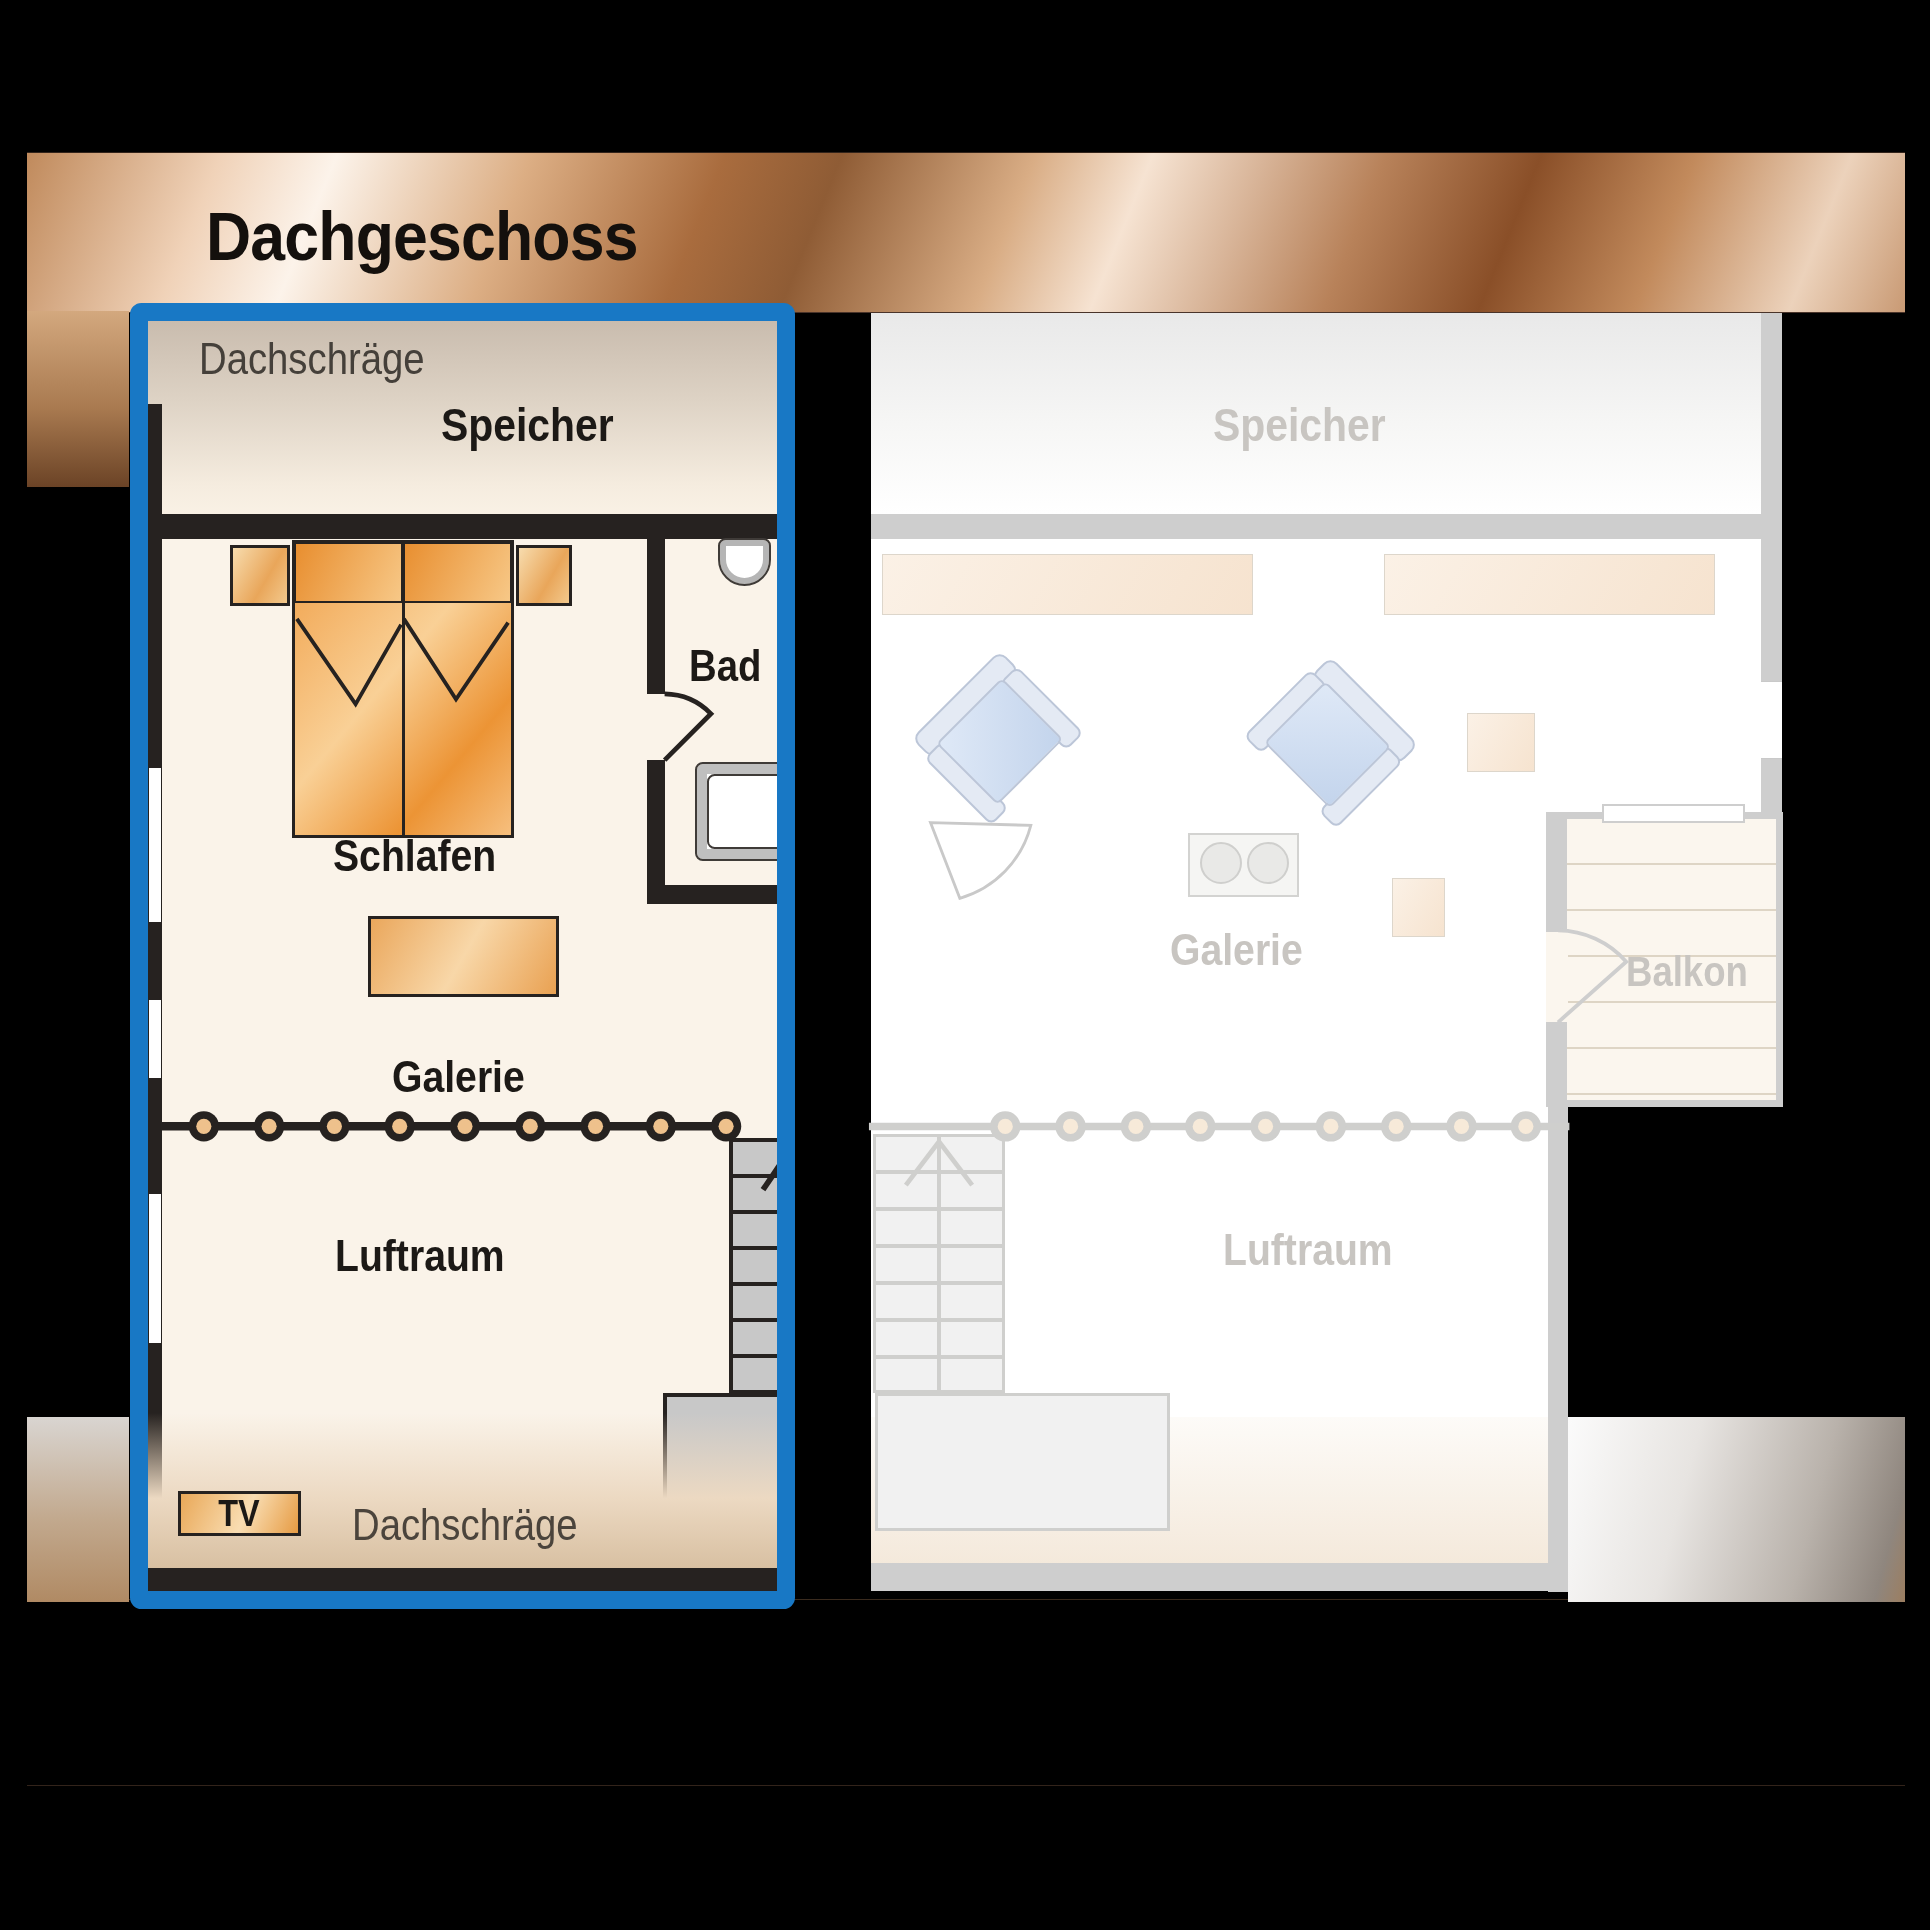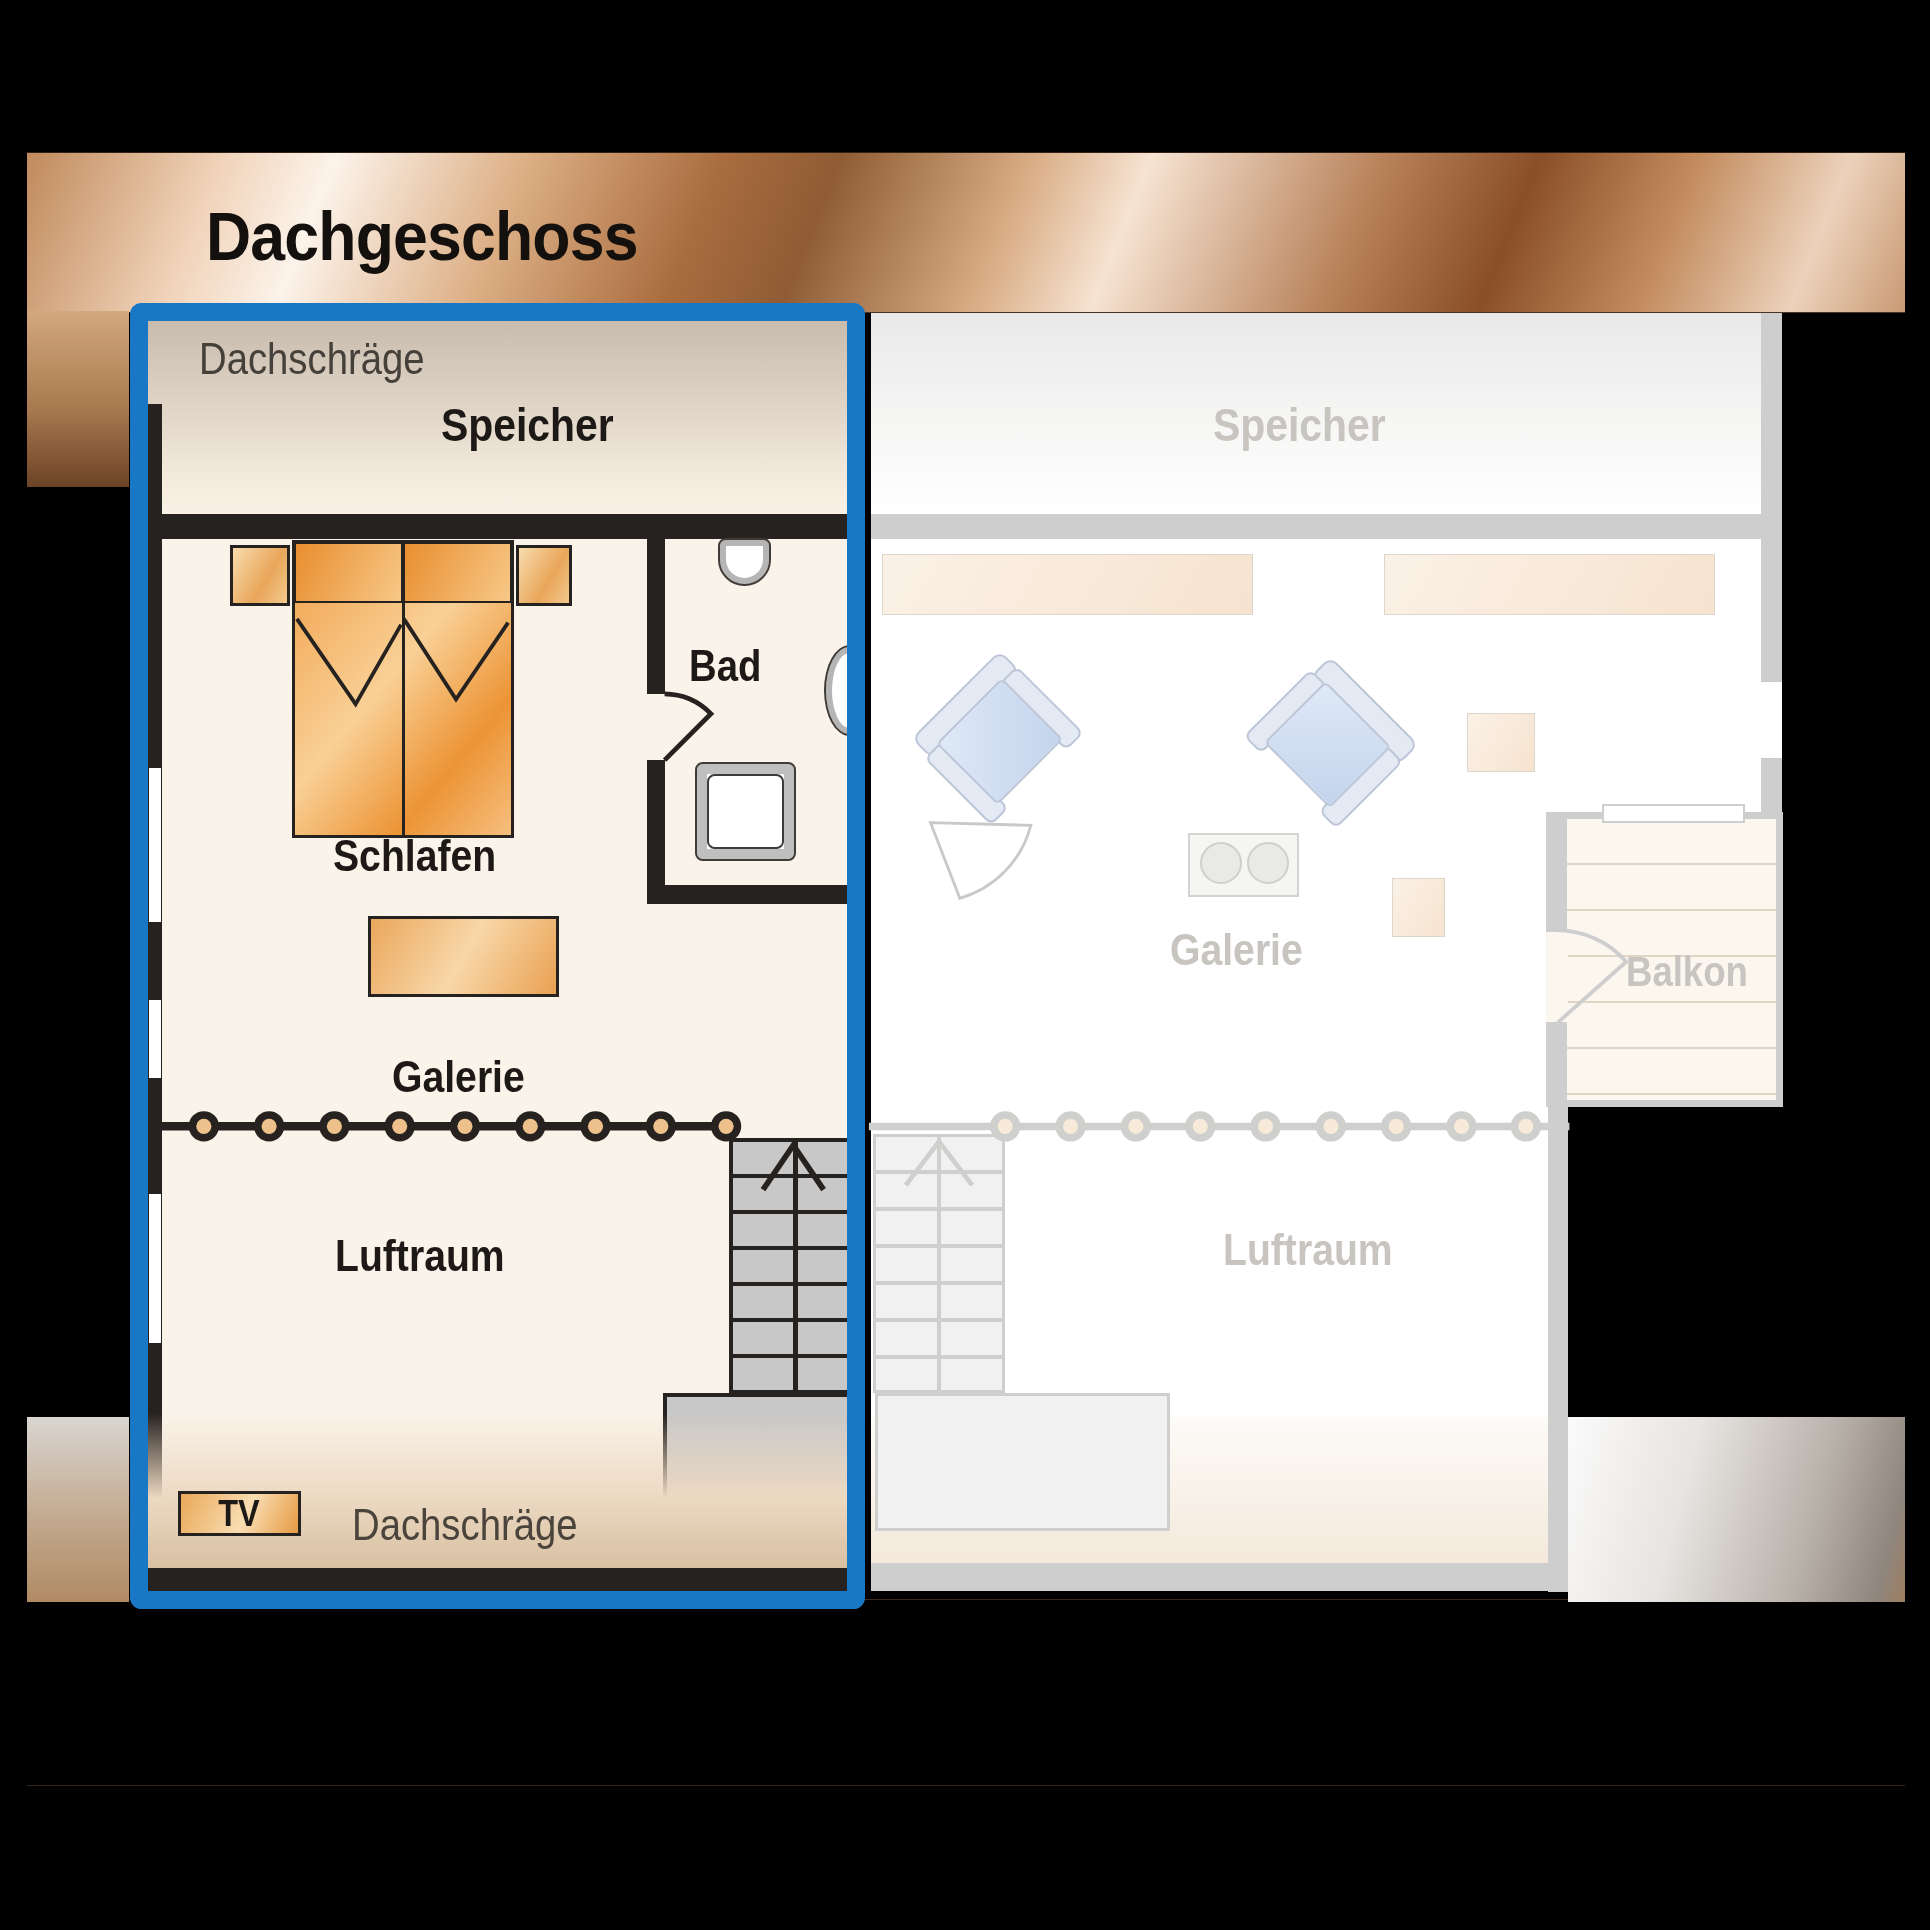--- a/index.html
+++ b/index.html
@@ -72,21 +72,21 @@
     background-image:repeating-linear-gradient(to bottom,#f1f1f1 0 33px,#cfcfcd 33px 37px);}
   .f-stairs .div{position:absolute;left:61px;top:0;width:3.8px;height:100%;background:#cfcfcd;}
   .f-landing{left:875px;top:1393px;width:289px;height:132px;background:#f1f1f1;border:3.8px solid #cfcfcd;}
   .balcony{left:1546px;top:812px;width:237px;height:295px;box-sizing:border-box;
     background:#fbf6ee;border:7.6px solid #cecece;border-left-width:21px;
     background-image:repeating-linear-gradient(to bottom,#fbf6ee 0 44px,#ded5c5 44px 46px);}
   .balc-win{left:1602px;top:804px;width:139px;height:15px;background:#fff;border:2.8px solid #cecece;}
   .balc-door-gap{left:1546px;top:932px;width:22px;height:90px;background:#fbf6ee;}
 
   
-  .hl-box{left:130px;top:303px;width:735px;height:1306px;box-sizing:border-box;
+  .hl-box{left:130px;top:303px;width:665px;height:1306px;box-sizing:border-box;
     border:18px solid #1878c5;border-radius:11.4px;overflow:hidden;background:#faf3e9;}
   .plan{position:relative;width:703px;height:1270px;background:#faf3e9;overflow:hidden;}
   .wall{position:absolute;background:#262220;}
   .p-speicher{left:0;top:0;width:703px;height:193px;
     background:linear-gradient(180deg,#c9bcae 0%,#ddd2c4 40%,#f5ecdf 85%,#f9f1e5 100%);}
   .p-wall-top{left:0;top:193px;width:703px;height:24.6px;}
   .p-wall-bottom{left:0;top:1247px;width:703px;height:23px;}
   .lwall{left:0;width:14px;}
   .lw-a{top:83px;height:110px;} .lw-b{top:218px;height:228px;}
   .lw-c{top:602px;height:76px;} .lw-d{top:758px;height:114px;} .lw-e{top:1023px;height:224px;}

